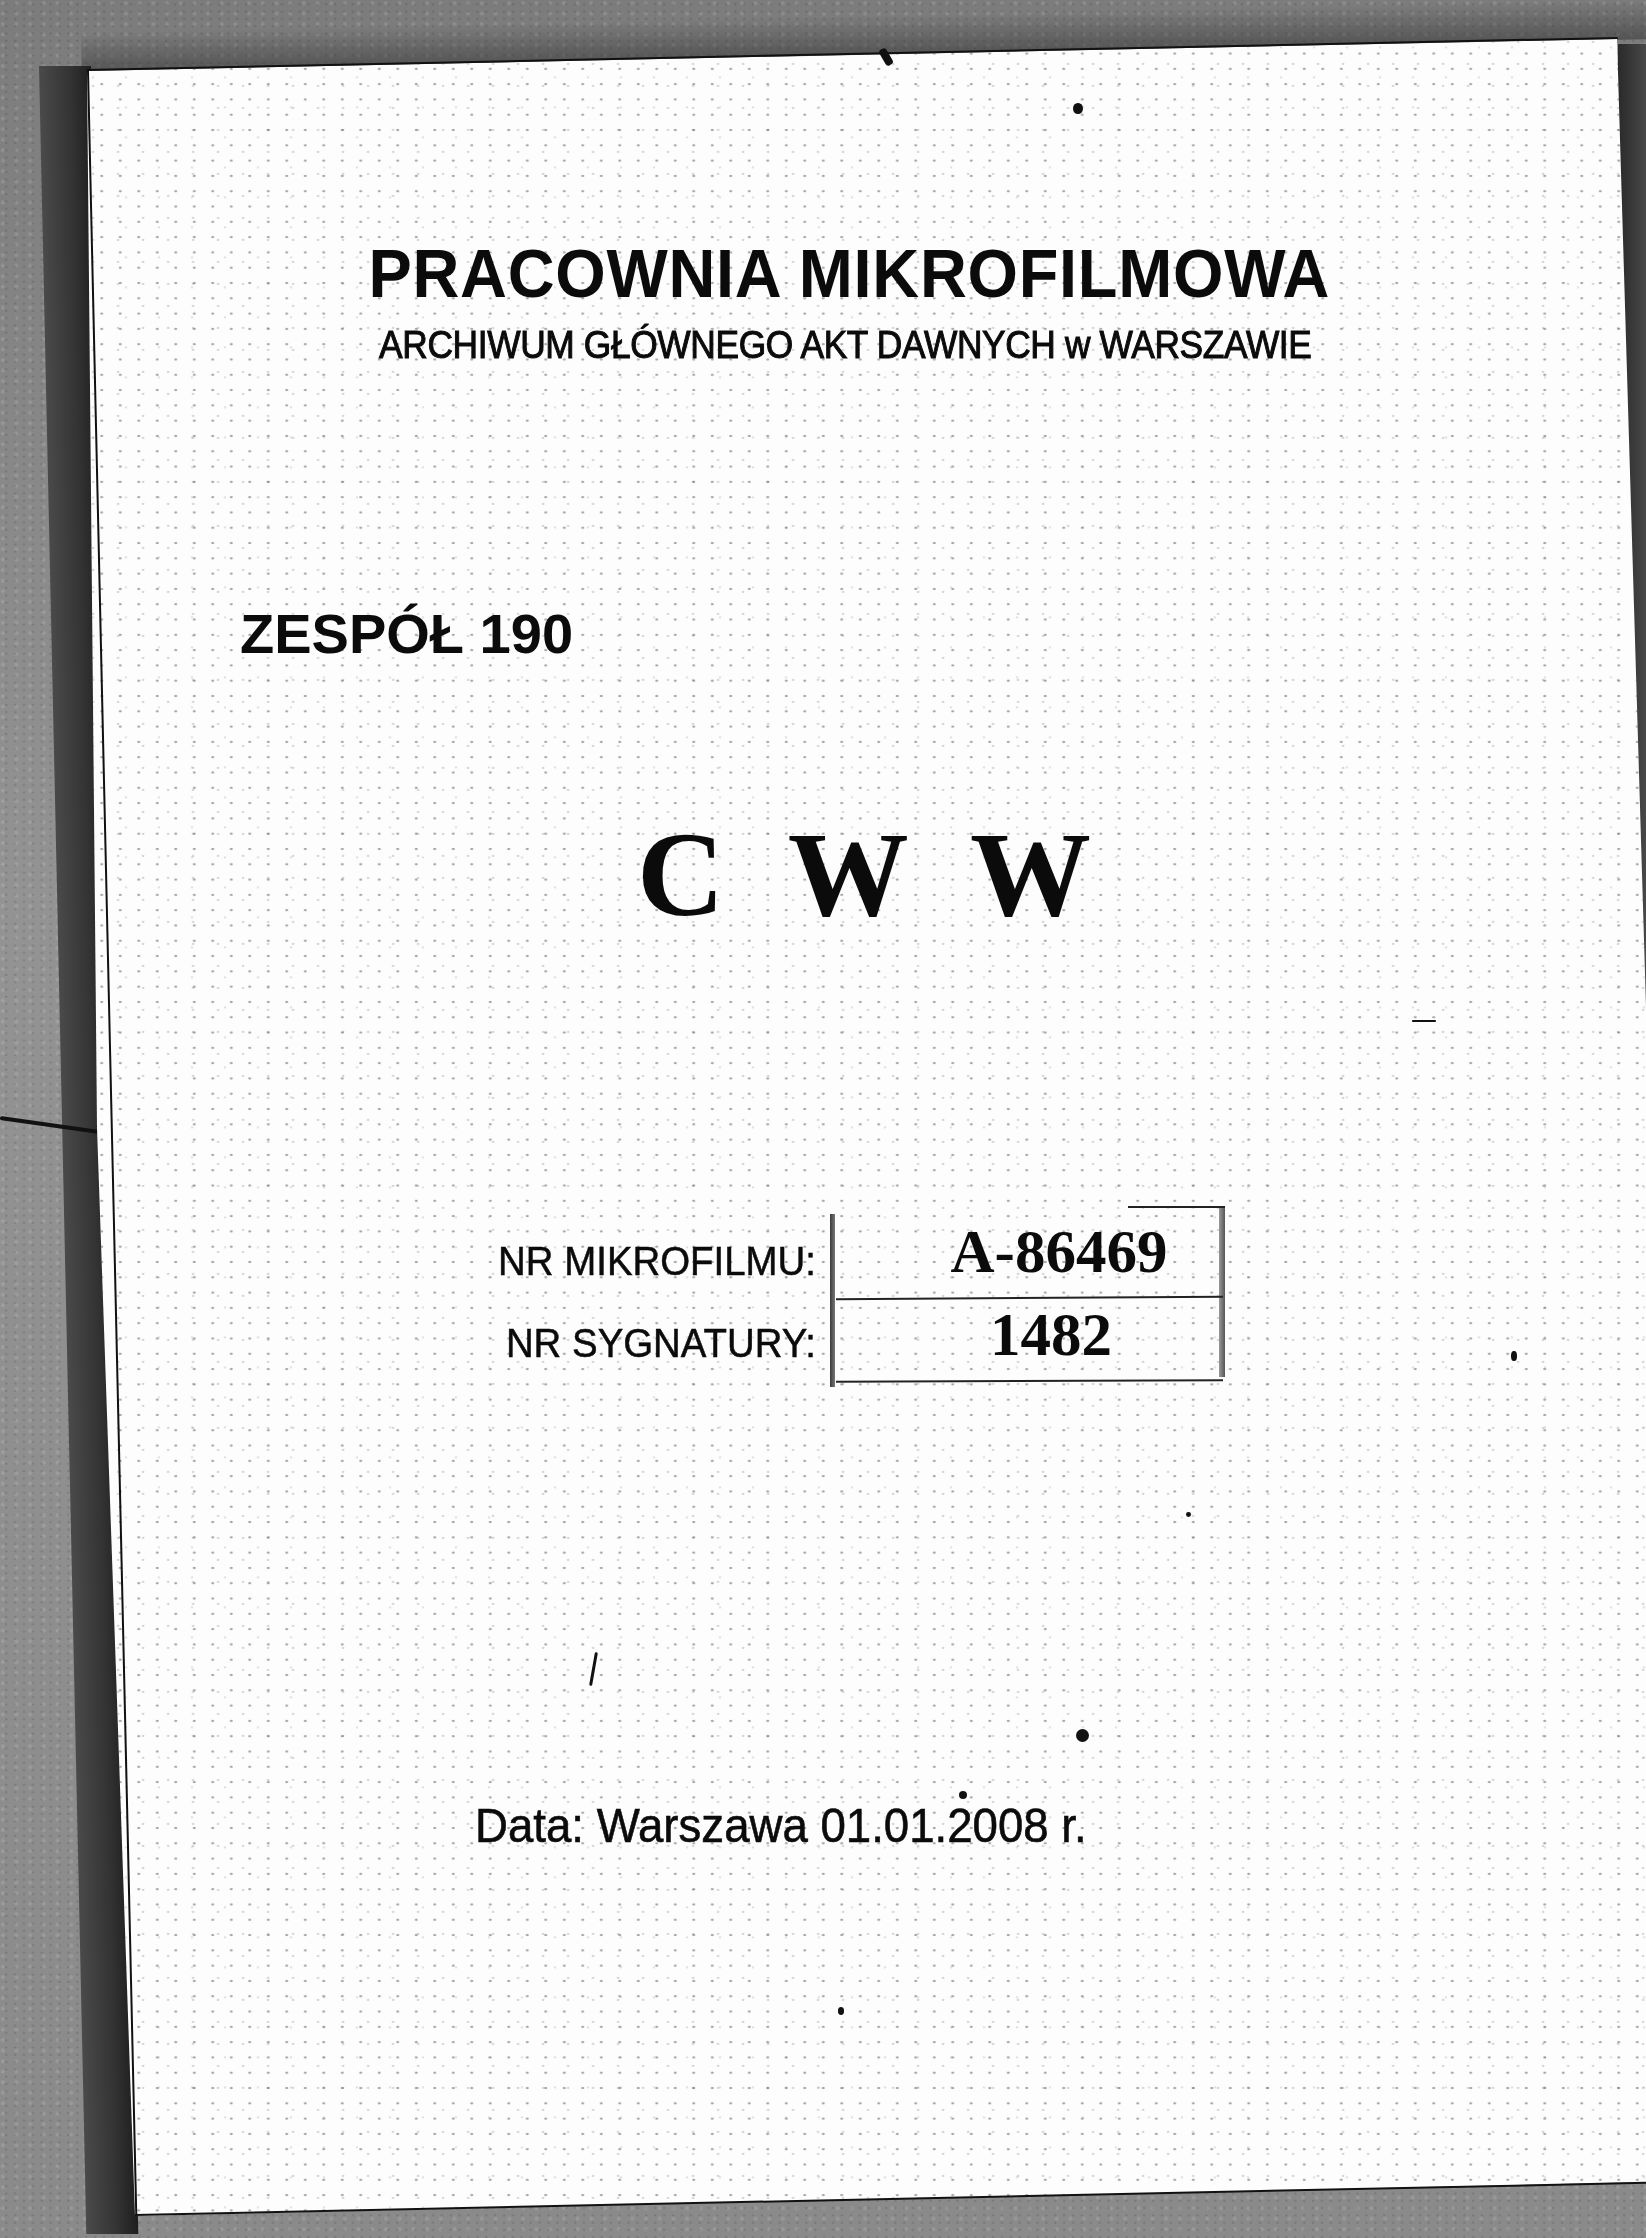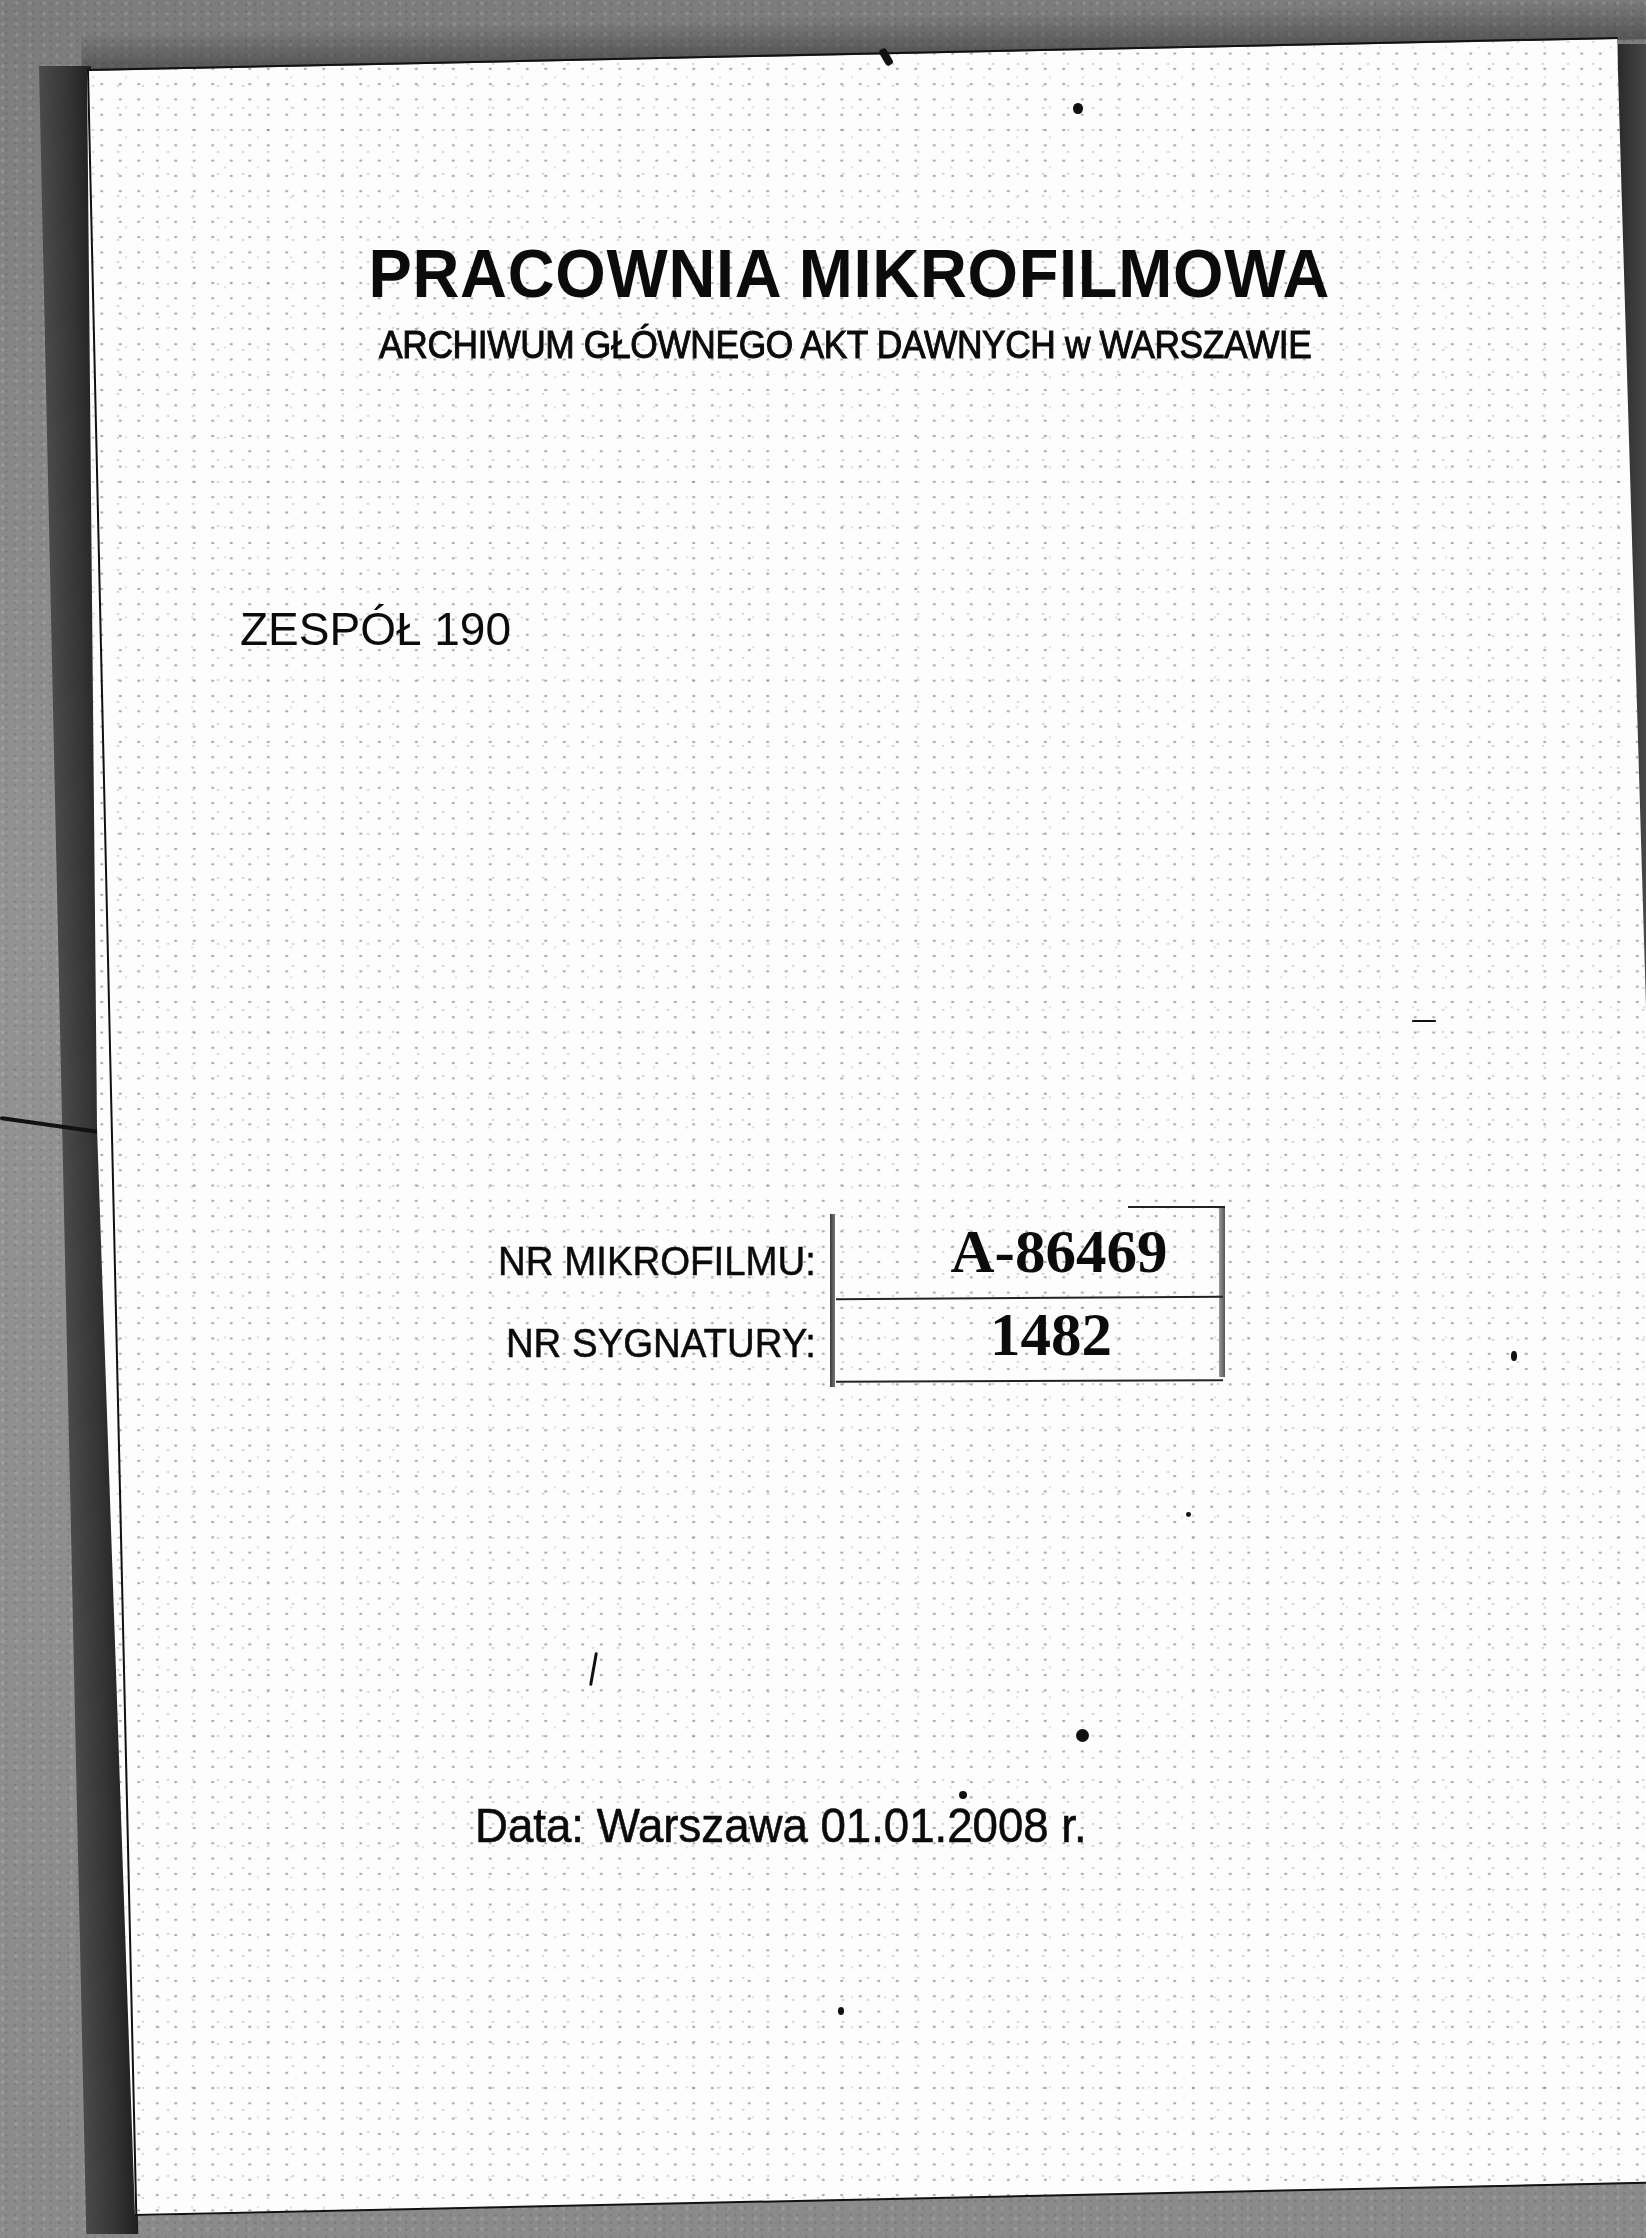--- a/index.html
+++ b/index.html
@@ -65,21 +65,21 @@
   }
   .subtitle {
     position: absolute; left: 0; right: 0; top: 326px; text-align: center;
     padding-left: 48px;
     font-family: "Liberation Sans", sans-serif; font-weight: normal;
     font-size: 38px; line-height: 1; letter-spacing: -0.4px;
     -webkit-text-stroke: 1px #0b0b0b; transform: scaleX(0.93);
   }
   .fonds {
     position: absolute; left: 240px; top: 606px;
-    font-size: 46px; font-weight: normal; line-height: 1; letter-spacing: 0px;
+    font-size: 56px; font-weight: bold; line-height: 1; letter-spacing: 0px;
   }
   .collection {
     position: absolute; left: 637px; top: 814px;
     font-family: "Liberation Serif", serif; font-weight: bold;
     font-size: 121px; line-height: 1; letter-spacing: 17.7px;
   }
   .ids { position: absolute; left: 0; top: 0; }
   .id-label {
     position: absolute; width: 816px; left: 0; text-align: right;
     font-size: 40px; line-height: 1; -webkit-text-stroke: 0.5px #0b0b0b;
@@ -144,20 +144,21 @@
 <div class="page-edge edge-top"></div>
 <div class="page-edge edge-bottom"></div>
 <div class="page-edge edge-left"></div>
 
 <div class="content">
   <div class="title">PRACOWNIA MIKROFILMOWA</div>
   <div class="subtitle">ARCHIWUM GŁÓWNEGO AKT DAWNYCH w WARSZAWIE</div>
 
   <div class="fonds">ZESPÓŁ 190</div>
 
+  <div class="collection">C W W</div>
 
   <div class="ids">
     <div class="id-label mf">NR MIKROFILMU:</div>
     <div class="id-label sg">NR SYGNATURY:</div>
     <div class="id-box">
       <div class="vline-left"></div>
       <div class="vline-right"></div>
       <div class="hline-top"></div>
       <div class="hline-mid"></div>
       <div class="hline-bot"></div>

